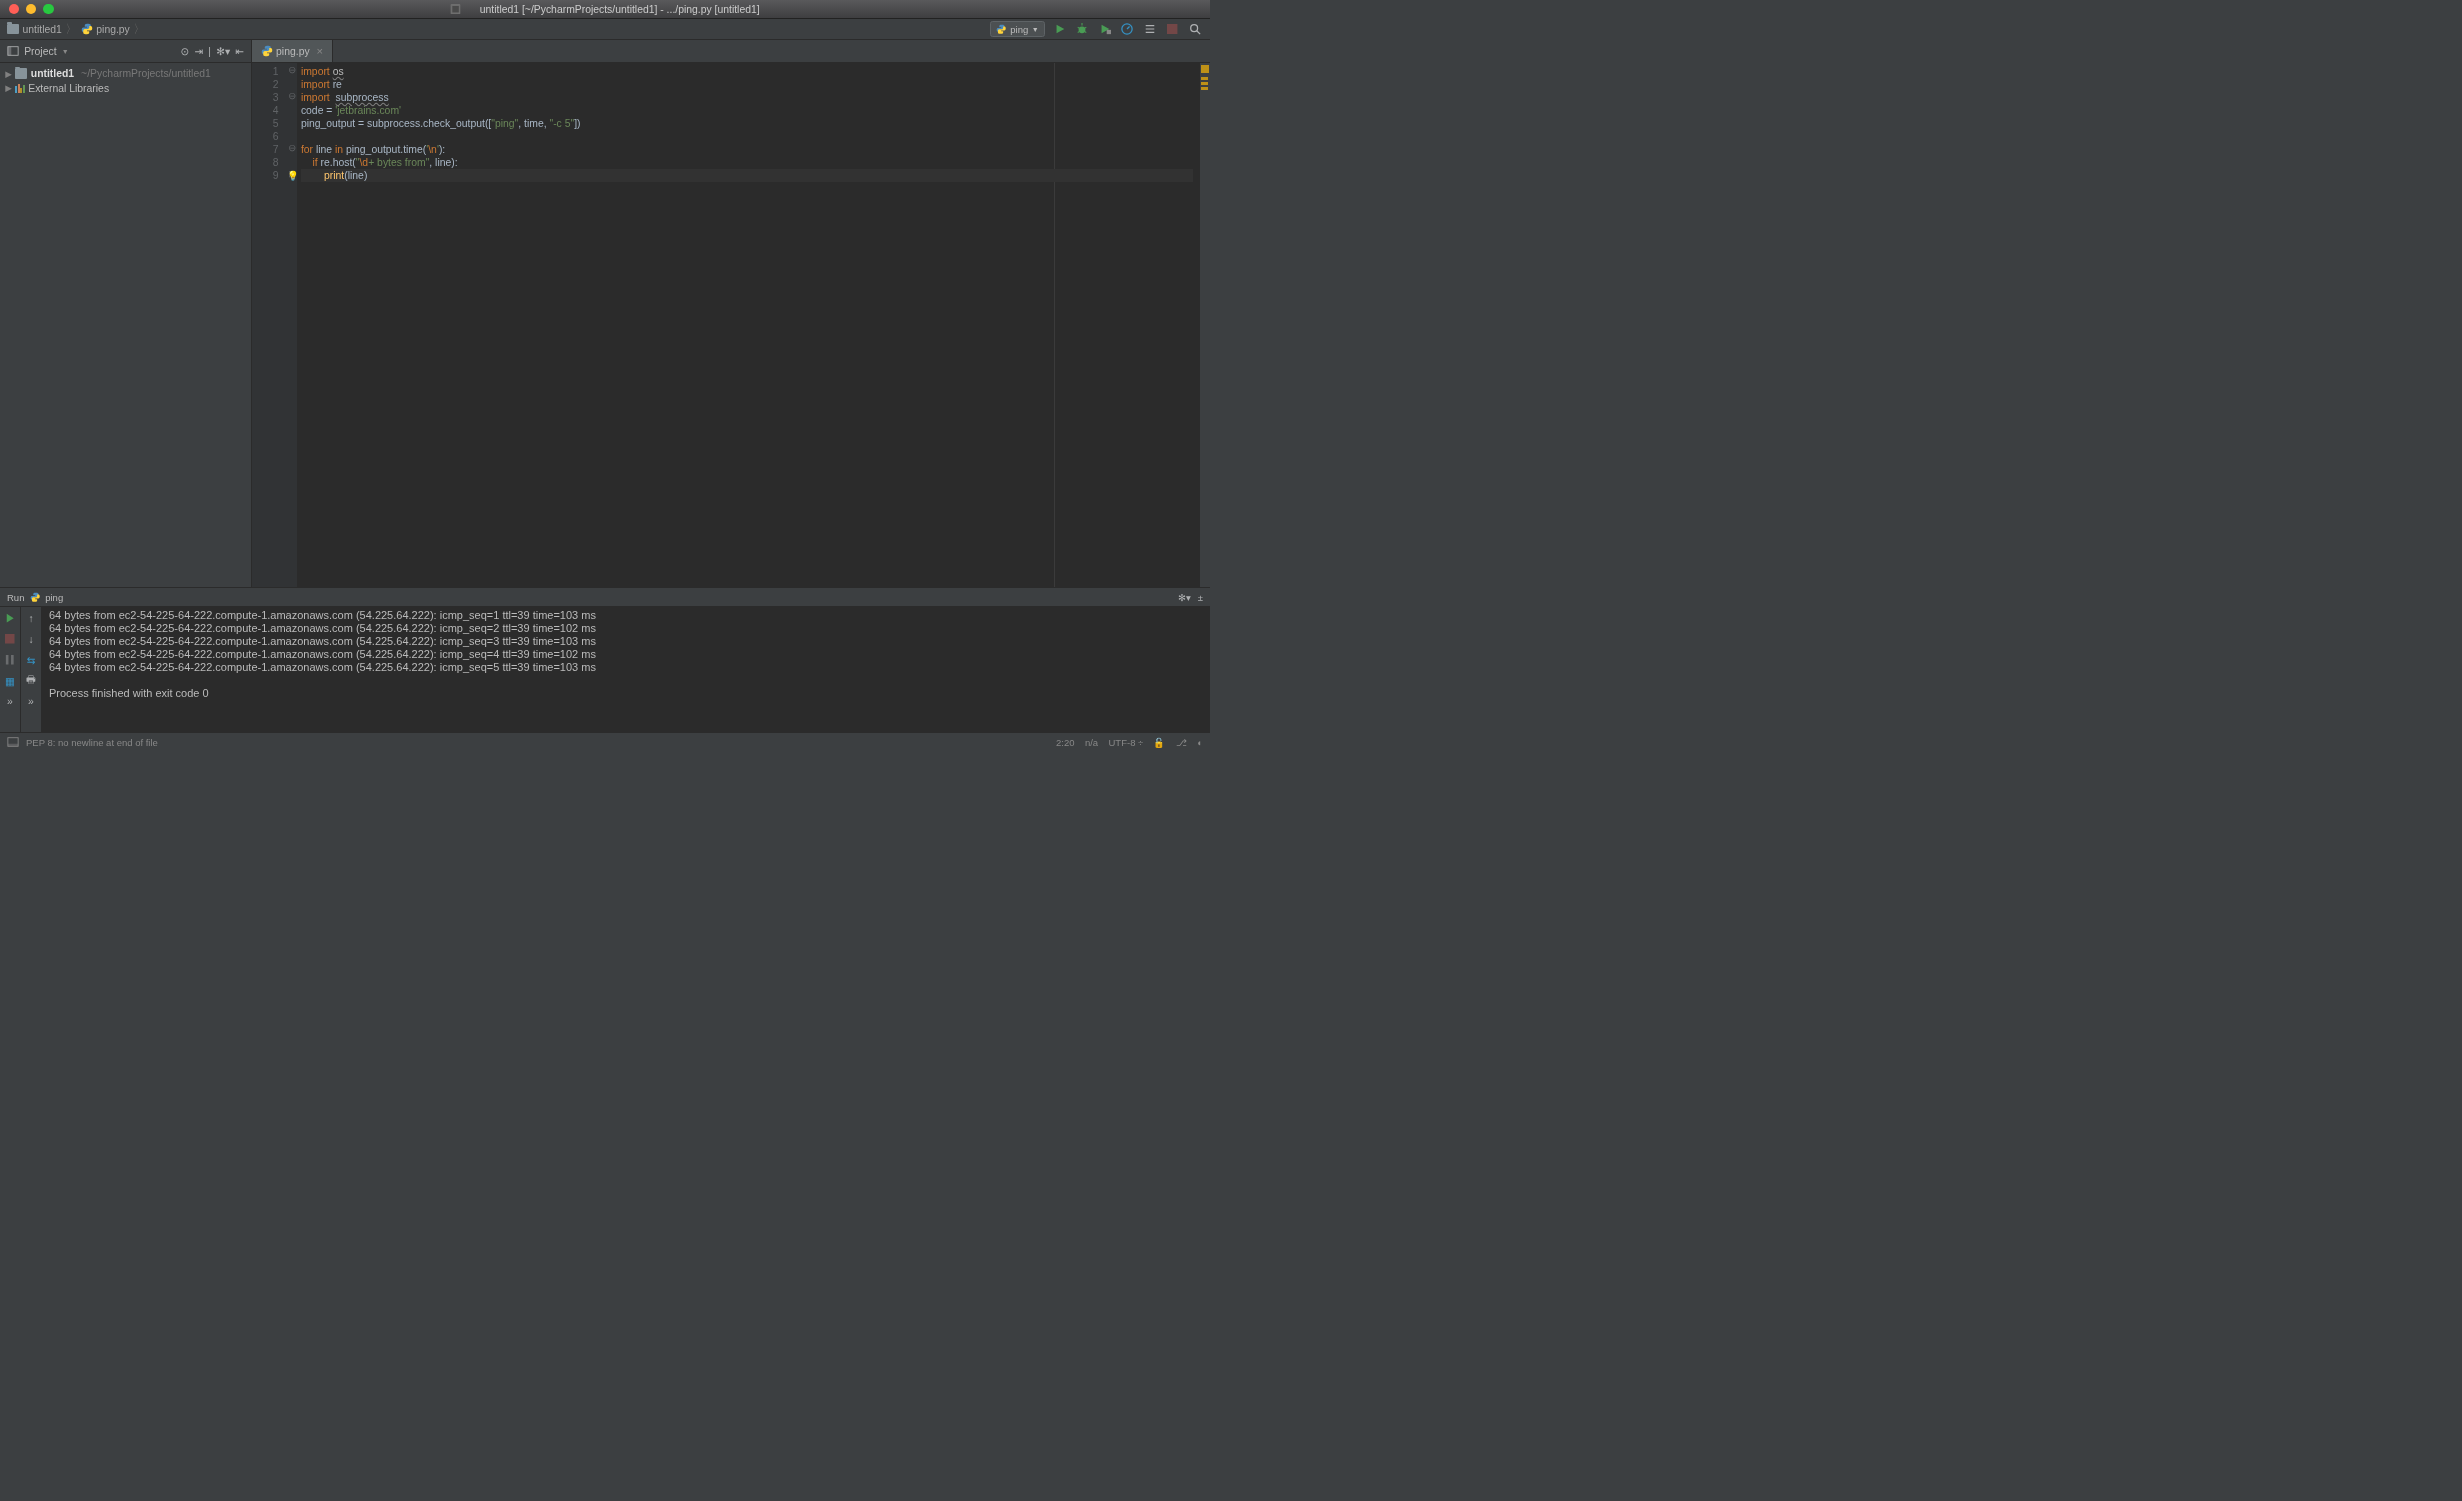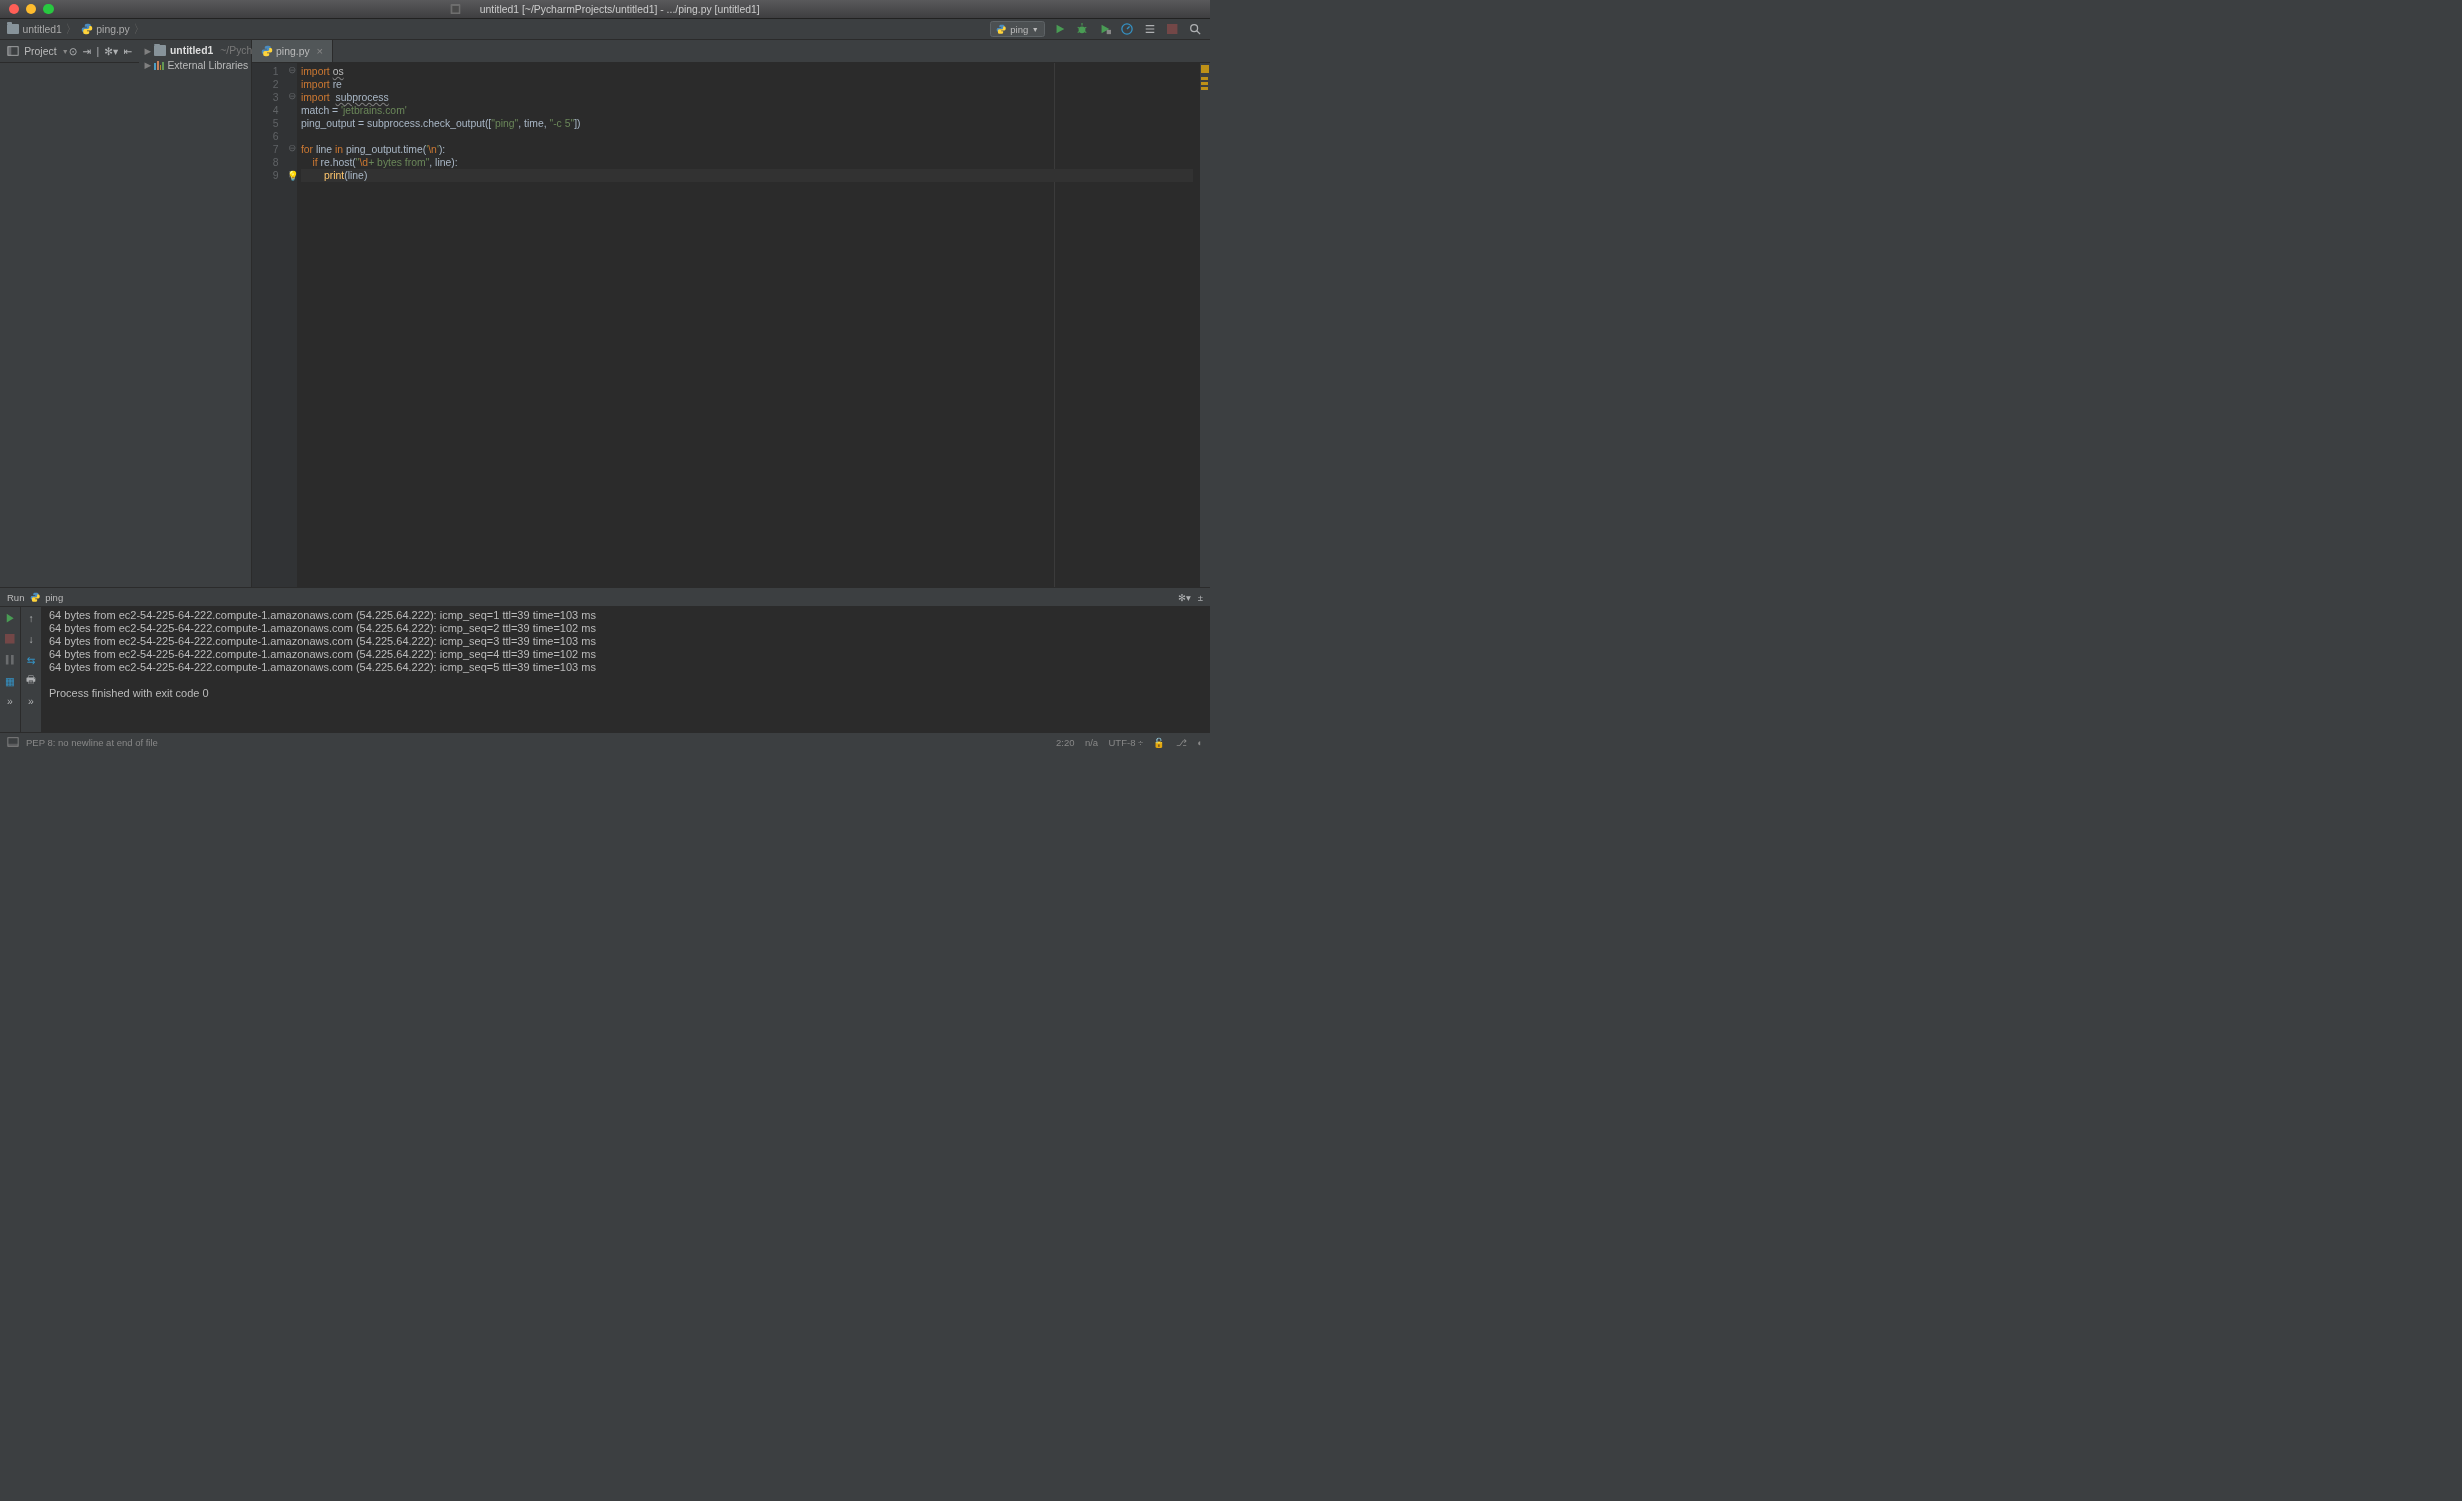--- a/index.html
+++ b/index.html
@@ -12,21 +12,21 @@
 .wtitle svg{width:10.4px;height:10.4px}
 .navbar{height:21px;background:#3c3f41;display:flex;align-items:center;padding:0 7px;border-bottom:0.9px solid #2b2b2b;justify-content:space-between}
 .crumbs{display:flex;align-items:center;gap:3.5px;color:#aaa}
 .crumbs .sep{color:#666;font-size:12px}
 .rtoolbar{display:flex;align-items:center;gap:7px}
 .runcfg{background:#4c5052;border:0.9px solid #5e6366;border-radius:2.6px;padding:1.7px 5.2px;display:flex;align-items:center;gap:3.5px;font-size:9.5px}
 .ibtn{width:15.6px;height:15.6px;display:flex;align-items:center;justify-content:center;color:#afb1b3}
 .ibtn.play{color:#499c54}.ibtn.bug{color:#499c54}.ibtn.cov{color:#499c54}
 .ibtn.dim{opacity:.4}.ibtn.skip{color:#3592c4}
 .main{flex:1;display:flex;min-height:0}
-.side{width:252px;background:#3c3f41;border-right:0.9px solid #2b2b2b;display:flex;flex-direction:row}
+.side{width:252px;background:#3c3f41;border-right:0.9px solid #2b2b2b;display:flex;flex-direction:column}
 .sidehdr{height:23px;display:flex;align-items:center;justify-content:space-between;padding:0 7px;border-bottom:0.9px solid #2b2b2b}
 .sidehdr-l{display:flex;align-items:center;gap:5.2px;color:#bbb}
 .sidehdr-r{display:flex;align-items:center;gap:5.2px;color:#afb1b3}
 .tree{padding:3.5px 0;font-size:10.4px}
 .tnode{display:flex;align-items:center;gap:3.5px;padding:1.7px 5.2px;color:#bbb}
 .tnode .arr{color:#808080;font-size:8.6px}
 .bold{font-weight:600;color:#ddd}
 .editor{flex:1;display:flex;flex-direction:column;background:#2b2b2b;min-width:0}
 .tabs{height:23px;display:flex;align-items:stretch;background:#3c3f41;border-bottom:0.9px solid #2b2b2b}
 .tab{display:flex;align-items:center;gap:3.5px;padding:0 8.6px;background:#515658;color:#bbb;font-size:10.4px;border-right:0.9px solid #2b2b2b}
@@ -221,21 +221,21 @@
           <div></div>
           <div>⊖</div>
           <div></div>
           <div>⊟</div>
         </div>
       <div class="code" id="codearea">
         <div class="margin80"></div>
       <div class="cline"><span class="kw">import </span><span class="us">os</span></div>
           <div class="cline"><span class="kw">import </span><span class="id">re</span></div>
           <div class="cline"><span class="kw">import</span><span class="id">  </span><span class="id us">subprocess</span></div>
-          <div class="cline"><span class="id">match = </span><span class="st">'jetbrains.com'</span></div>
+          <div class="cline"><span class="id">code = </span><span class="st">'jetbrains.com'</span></div>
           <div class="cline"><span class="id">ping_output = subprocess.check_output([</span><span class="st">"ping"</span><span class="id">, time, </span><span class="st">"-c 5"</span><span class="id">])</span></div>
           <div class="cline"></div>
           <div class="cline"><span class="kw">for </span><span class="id">line </span><span class="kw">in </span><span class="id">ping_output.time(</span><span class="st">'</span><span class="esc">\n</span><span class="st">'</span><span class="id">):</span></div>
           <div class="cline"><span class="id">    </span><span class="kw">if </span><span class="id">re.host(</span><span class="st">"</span><span class="esc">\d</span><span class="st">+ bytes from</span><span class="st">"</span><span class="id">, line):</span></div>
           <div class="cline hl" style="position: relative;"><span class="bulb">💡</span><span class="id">        </span><span class="fn">print</span><span class="id">(</span><span class="id">line</span><span class="id">)</span></div>
         </div>
       <div class="scrollstrip">
         <div class="sq"></div>
         <div class="mk w" style="top:14px"></div>
         <div class="mk w" style="top:19px"></div>

